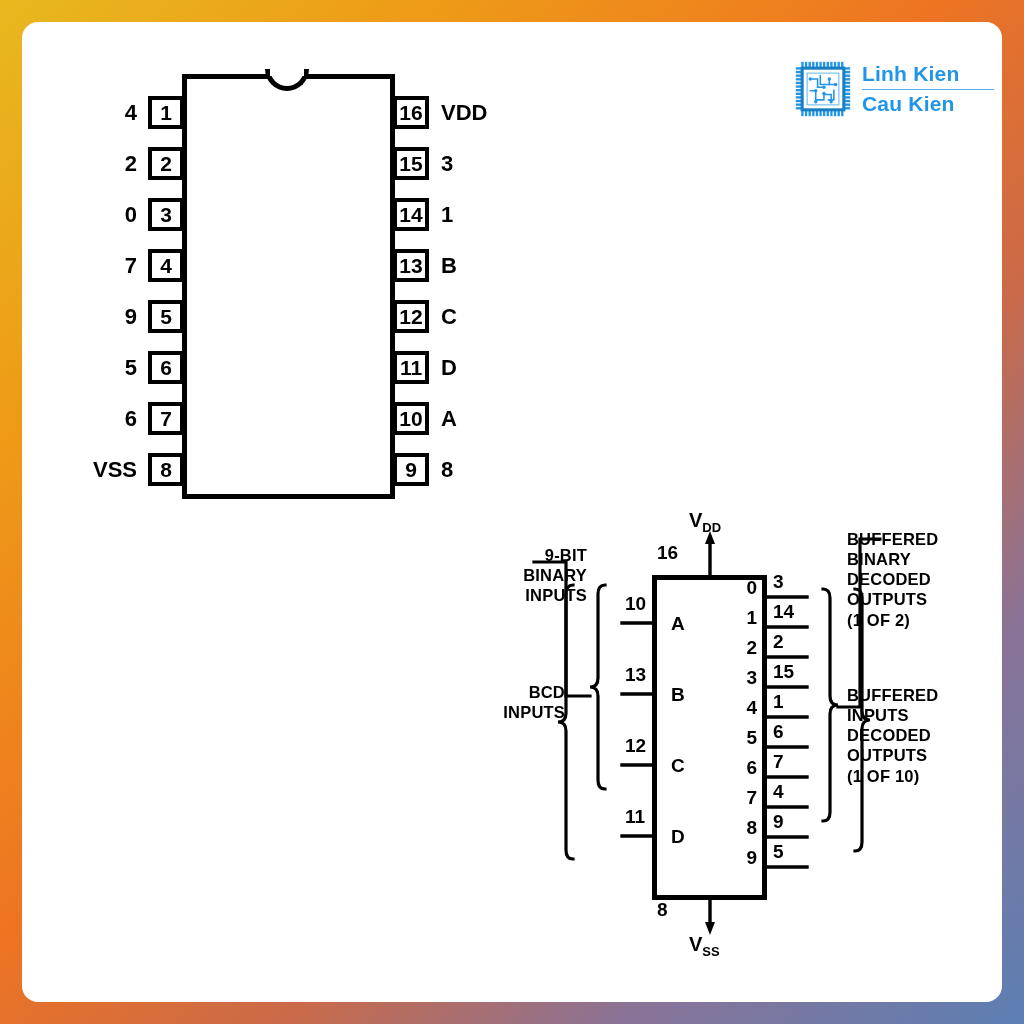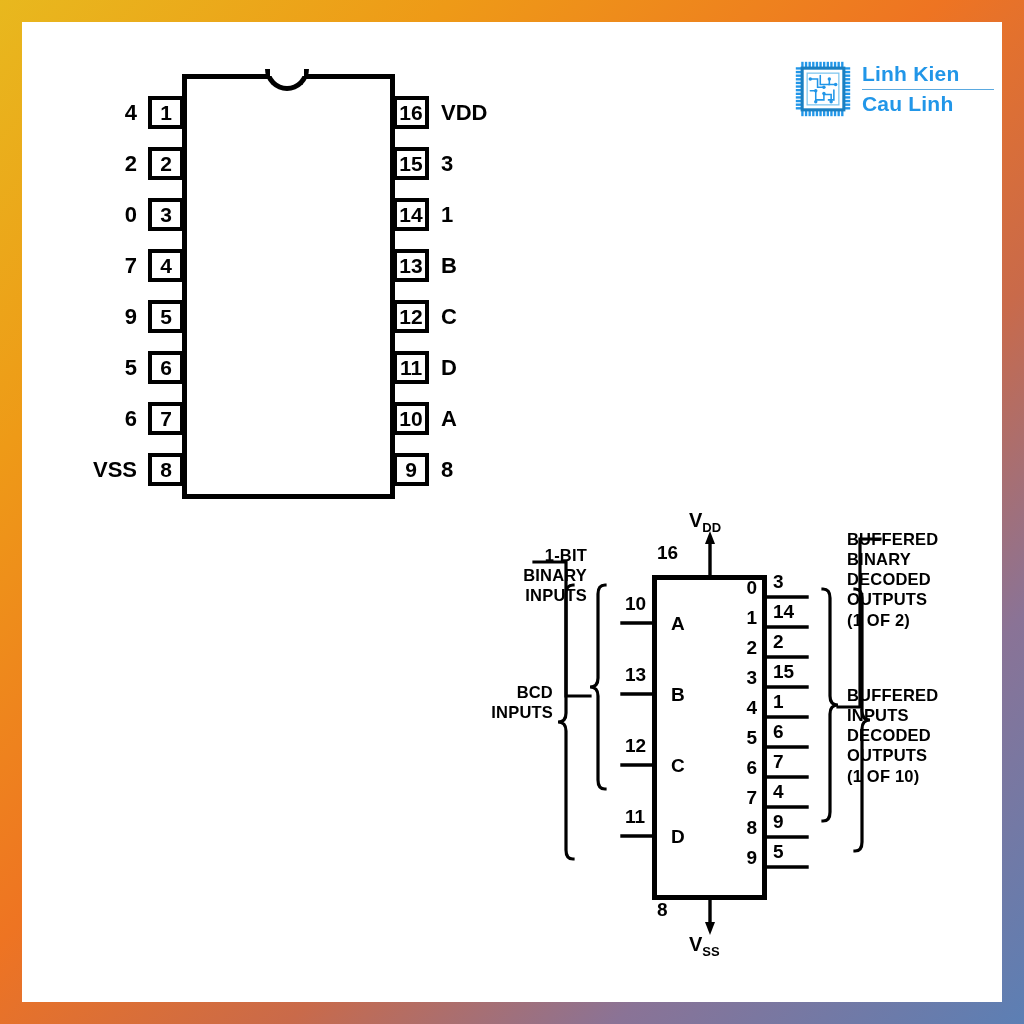--- a/index.html
+++ b/index.html
@@ -26,20 +26,21 @@
   }
 
   
   #sheet {
     position: absolute;
     left: 22px;
     top: 22px;
     right: 22px;
     bottom: 22px;
     background: #ffffff;
+    border-radius: 16px;
   }
 
   
   #logo {
     position: absolute;
     left: 772px;
     top: 32px;
     width: 220px;
     height: 70px;
     display: flex;
@@ -292,21 +293,21 @@
             <circle cx="39" cy="21" r="1.9"></circle>
           <circle cx="41" cy="46" r="1.9"></circle>
             <circle cx="46" cy="27" r="1.9"></circle>
           <circle cx="33" cy="37" r="1.9"></circle>
             <circle cx="24" cy="34" r="1.9"></circle>
         </g>
       </svg>
       <div id="logo-text">
         <div class="logo-line">Linh Kien</div>
         <div id="logo-rule"></div>
-        <div class="logo-line">Cau Linh</div>
+        <div class="logo-line">Cau Kien</div>
       </div>
     </div>
 
     <div id="dip">
       <div id="dip-body"></div>
       <div id="dip-notch"></div>
       <div id="dip-notch-cover"></div>
 
       <div class="pin left" style="top:34px;">1</div>
       <div class="pin left" style="top:85px;">2</div>
@@ -424,25 +425,25 @@
       <div class="blk-pin-num" style="left:296px; top:114px;">2</div>
       <div class="blk-pin-num" style="left:296px; top:144px;">15</div>
       <div class="blk-pin-num" style="left:296px; top:174px;">1</div>
       <div class="blk-pin-num" style="left:296px; top:204px;">6</div>
       <div class="blk-pin-num" style="left:296px; top:234px;">7</div>
       <div class="blk-pin-num" style="left:296px; top:264px;">4</div>
       <div class="blk-pin-num" style="left:296px; top:294px;">9</div>
       <div class="blk-pin-num" style="left:296px; top:324px;">5</div>
 
       <div class="blk-text right-al" style="left:0px; top:28px; width:110px;">
-        <div>1-BIT</div>
+        <div>9-BIT</div>
         <div>BINARY</div>
         <div>INPUTS</div>
       </div>
-      <div class="blk-text right-al" style="left:0px; top:165px; width:76px;">
+      <div class="blk-text right-al" style="left:12px; top:165px; width:76px;">
         <div>BCD</div>
         <div>INPUTS</div>
       </div>
 
       <div class="blk-text" style="left:370px; top:12px;">
         <div>BUFFERED</div>
         <div>BINARY</div>
         <div>DECODED</div>
         <div>OUTPUTS</div>
         <div>(1 OF 2)</div>

